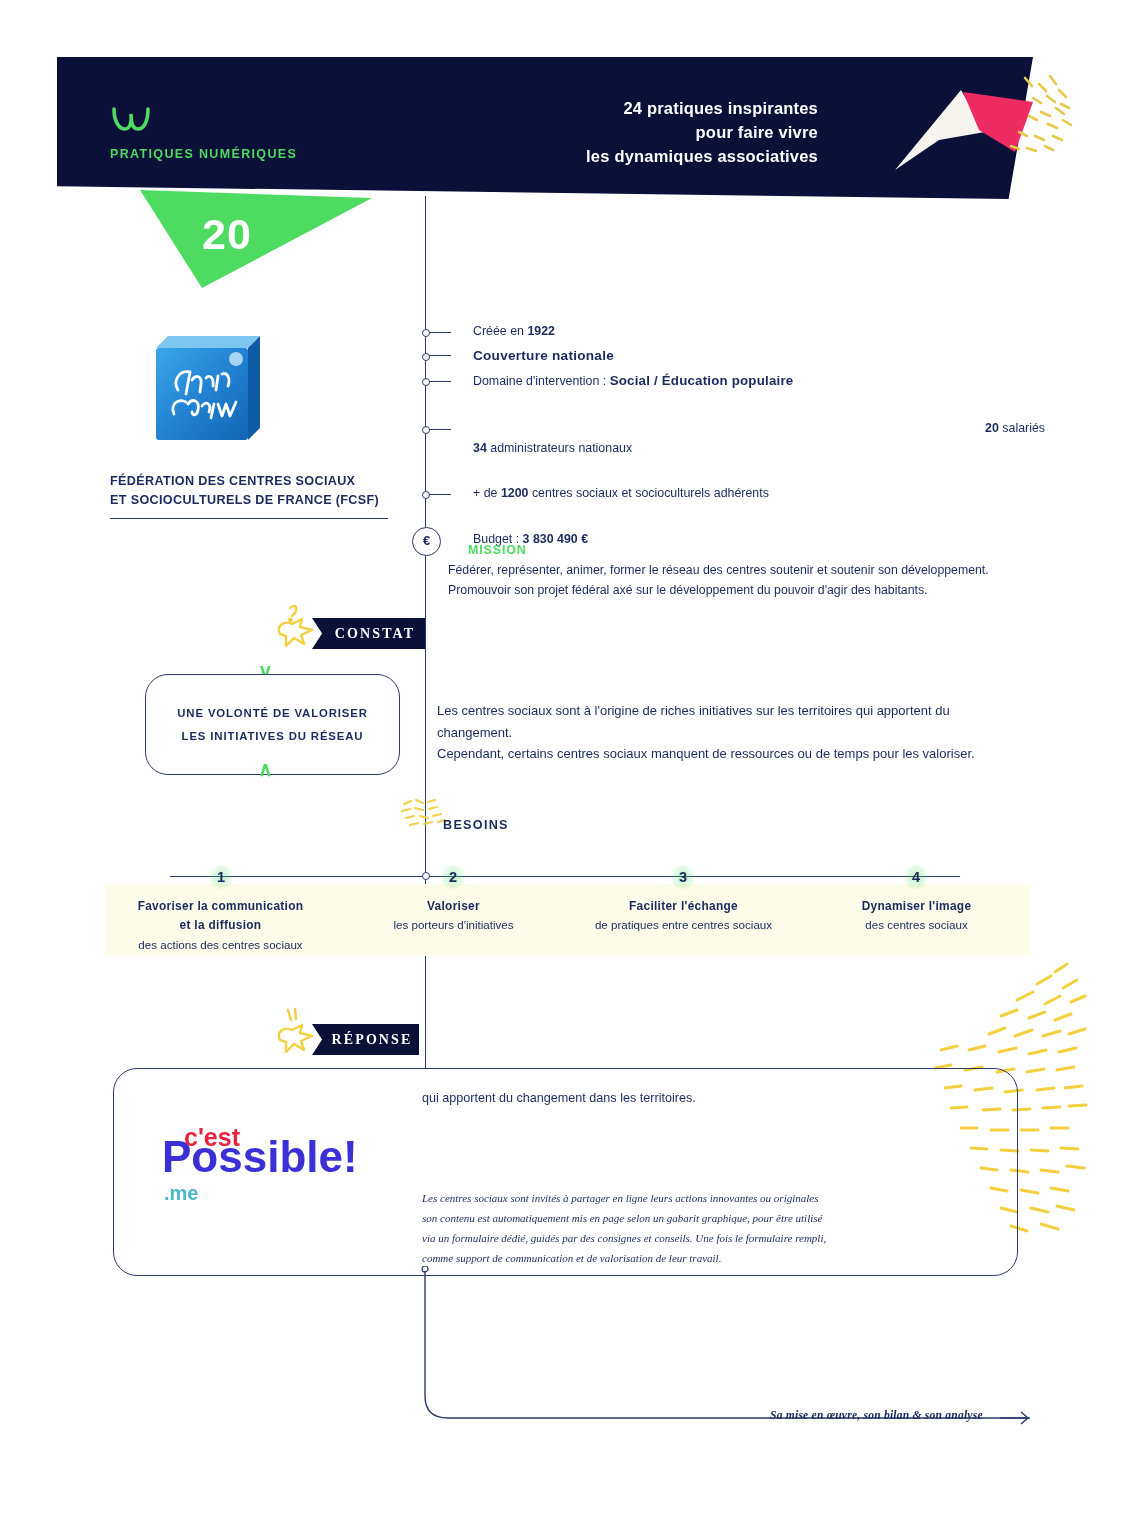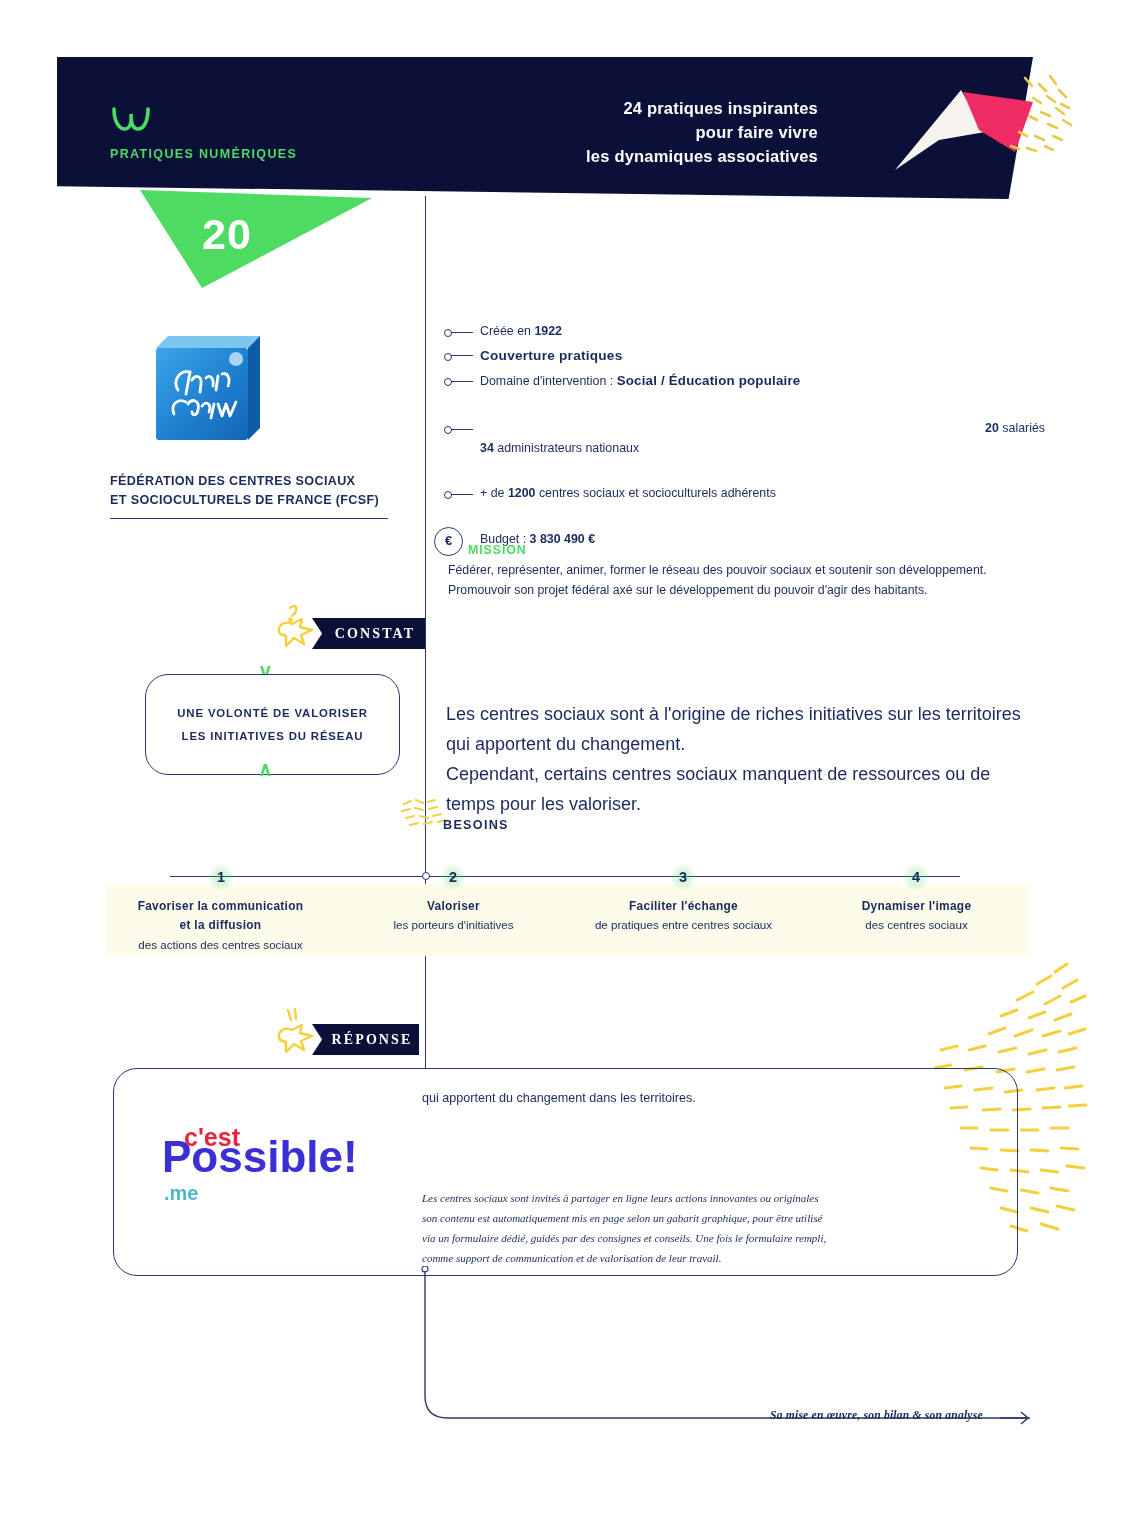--- a/index.html
+++ b/index.html
@@ -48,21 +48,21 @@
   
   .org-logo{position:absolute;left:148px;top:328px;width:118px;height:118px;}
   .org-name{
     position:absolute;left:110px;top:472px;width:300px;
     font-size:12.6px;font-weight:700;letter-spacing:.35px;line-height:1.52;
   }
   .org-rule{position:absolute;left:110px;top:518px;width:278px;height:1.2px;background:#2a3a6b;}
 
   
   .facts{position:absolute;left:425px;top:322px;width:620px;}
-  .fact{position:relative;font-size:12.4px;line-height:1.5;margin-bottom:2px;padding-left:33px;margin-left:22px;}
+  .fact{position:relative;font-size:12.4px;line-height:1.5;margin-bottom:2px;padding-left:48px;}
   .fact .dot{
     position:absolute;left:-3.2px;top:7px;width:6px;height:6px;border-radius:50%;
     border:1.2px solid #2a3a6b;background:#fff;
   }
   .fact .tick{position:absolute;left:4px;top:9.6px;width:22px;height:1.2px;background:#2a3a6b;}
   .fact b{font-weight:700;}
   .fact.big{font-size:13.6px;font-weight:700;letter-spacing:.25px;}
   .fact .strong{font-weight:700;font-size:13.3px;letter-spacing:.2px;}
   .euro{
     position:absolute;left:-13px;top:-3px;width:27px;height:27px;border-radius:50%;
@@ -92,21 +92,21 @@
   .bird{position:absolute;}
 
   
   .constat-box{
     position:absolute;left:145px;top:674px;width:253px;height:99px;
     border:1.4px solid #2a3a6b;border-radius:23px;background:#fff;
     display:flex;align-items:center;justify-content:center;text-align:center;
   }
   .constat-box .t{font-size:11.4px;font-weight:700;letter-spacing:.85px;line-height:1.95;}
   .chev{position:absolute;color:#4ddb62;font-size:20px;font-weight:700;line-height:1;}
-  .constat-text{position:absolute;left:446px;top:700px;width:575px;font-size:18px;line-height:1.66;}
+  .constat-text{position:absolute;left:437px;top:700px;width:575px;font-size:13px;line-height:1.66;}
 
   
   .besoins-label{
     position:absolute;left:443px;top:818px;font-size:12.6px;font-weight:700;letter-spacing:1.3px;
   }
   .besoins-deco{position:absolute;left:398px;top:798px;width:52px;height:40px;}
   .needs-band{
     position:absolute;left:105px;top:884px;width:925px;height:72px;
     background:#fdfbe9;
   }
@@ -250,21 +250,21 @@
   <div class="facts">
     <div class="fact" style="margin-bottom:5px;">
       <span class="dot"></span>
       <span class="tick"></span>
       <span>Créée en </span><b>1922</b>
     </div>
 
     <div class="fact big" style="margin-bottom:5px;">
       <span class="dot"></span>
       <span class="tick"></span>
-      <span>Couverture pratiques</span>
+      <span>Couverture nationale</span>
     </div>
 
     <div class="fact" style="margin-bottom:28px;">
       <span class="dot"></span>
       <span class="tick"></span>
       <span>Domaine d'intervention : </span><span class="strong">Social / Éducation populaire</span>
     </div>
 
     <div class="fact" style="margin-bottom:1px;text-align:right;">
       <span class="dot"></span>
@@ -283,21 +283,21 @@
     </div>
 
     <div class="fact">
       <span class="euro">€</span>
       <span>Budget : </span><b>3 830 490</b> <b>€</b>
     </div>
   </div>
 
   <div class="mission">
     <div class="mission-h">MISSION</div>
-    <div class="mission-p">Fédérer, représenter, animer, former le réseau des pouvoir sociaux et soutenir son développement.</div>
+    <div class="mission-p">Fédérer, représenter, animer, former le réseau des centres soutenir et soutenir son développement.</div>
     <div class="mission-p">Promouvoir son projet fédéral axé sur le développement du pouvoir d'agir des habitants.</div>
   </div>
 
   <div class="bird" style="left:268px;top:600px;width:56px;height:52px;">
     <svg width="56" height="52" viewBox="0 0 56 52">
       <g fill="none" stroke="#f4d03f" stroke-width="2.4" stroke-linecap="round" stroke-linejoin="round">
         <path d="M12 34 C8 26, 16 20, 24 24 L34 19 L32 27 L44 30 L33 35 L36 44 L26 38 L18 46 L18 36 Z"></path>
         <path d="M22 8 C26 4, 29 6, 28 11 C27 14, 25 15, 24 16"></path>
         <circle cx="22.5" cy="20" r="1.2" fill="#f4d03f"></circle>
       </g>

